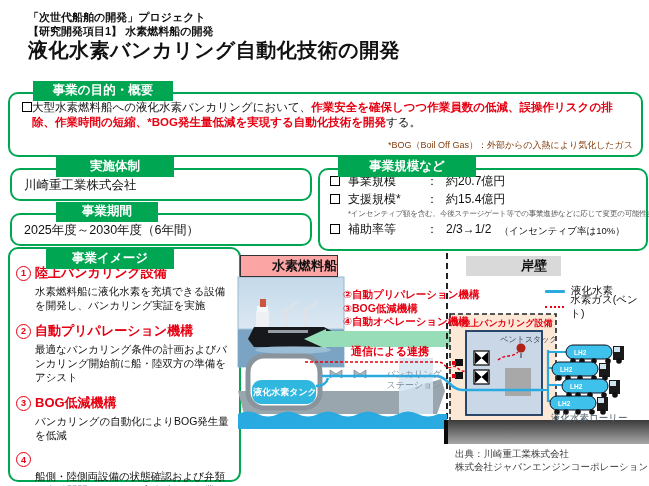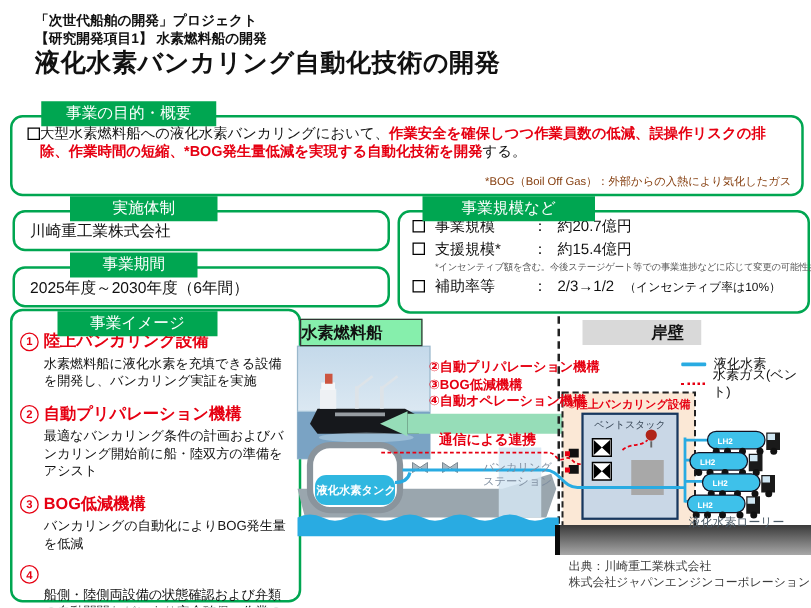--- a/index.html
+++ b/index.html
@@ -3,21 +3,21 @@
 <meta charset="utf-8">
 <style>
   html,body{margin:0;padding:0;background:#fff;}
   #page{position:relative;width:649px;height:486px;background:#fff;overflow:hidden;
         font-family:"Liberation Sans","DejaVu Sans",sans-serif;color:#111;}
   .abs{position:absolute;}
   
   .hdr-small{position:absolute;left:28px;font-size:11px;font-weight:bold;line-height:14px;color:#111;}
   .page-title{position:absolute;left:28px;top:37px;font-size:20px;font-weight:bold;letter-spacing:.5px;color:#111;}
   
-  .badge{position:absolute;background:#00A651;color:#fff;font-weight:normal;font-size:12.5px;
+  .badge{position:absolute;background:#00A651;color:#fff;font-weight:bold;font-size:12.5px;
          text-align:center;padding:3px 0;line-height:1.1;z-index:3;}
   .gbox{position:absolute;border:2px solid #00A651;border-radius:10px;background:#fff;z-index:1;}
   
   .bullets{position:absolute;left:22px;top:100px;width:604px;z-index:2;}
   .brow{display:flex;gap:0;font-size:11.5px;line-height:15px;margin-bottom:2px;}
   .chk{flex:none;width:8px;height:8px;border:1.5px solid #000;margin-top:2px;background:#fff;}
   .redtxt{color:#E60012;font-weight:bold;}
   .bog-note{position:absolute;right:16px;top:139px;font-size:9px;color:#843C0C;z-index:2;}
   
   .boxval{position:absolute;font-size:12.5px;z-index:2;}
@@ -29,36 +29,36 @@
   .ssuffix{font-size:9.5px;margin-top:2px;}
   .snote{font-size:7.5px;color:#595959;letter-spacing:-.2px;white-space:nowrap;margin:0 0 2px 18px;}
   
   .imglist{position:absolute;left:16px;top:264px;width:214px;z-index:2;}
   .item{margin-bottom:10px;}
   .ititle{display:flex;align-items:center;gap:4px;font-size:13px;font-weight:bold;color:#E60012;white-space:nowrap;}
   .ncirc{flex:none;display:inline-flex;width:13px;height:13px;border:1.5px solid #E60012;border-radius:50%;
          color:#E60012;font-size:9px;font-weight:bold;align-items:center;justify-content:center;}
   .idesc{font-size:10.5px;line-height:14px;margin:2px 0 0 19px;color:#111;}
   
-  .ship-box-label{position:absolute;left:240px;top:255px;width:96px;height:20px;background:#86efac;
-      border:1.5px solid #333;font-size:13px;font-weight:bold;text-align:left;line-height:20px;z-index:3;}
+  .ship-box-label{position:absolute;left:240px;top:255px;width:96px;height:20px;background:#fca5a5;
+      border:1.5px solid #333;font-size:13px;font-weight:bold;text-align:right;line-height:20px;z-index:3;}
   .quay-label{position:absolute;left:466px;top:256px;width:54px;height:20px;background:#d9d9d9;
       font-size:13px;font-weight:bold;text-align:center;line-height:20px;z-index:3;padding-left:41px;}
   .mechs{position:absolute;left:343px;top:288px;z-index:3;}
   .mechs div{font-size:10.5px;font-weight:bold;color:#E60012;line-height:13.5px;white-space:nowrap;}
   .comm-label{position:absolute;left:328px;top:344px;width:124px;text-align:center;
       font-size:11px;font-weight:bold;color:#E60012;z-index:3;white-space:nowrap;}
   .legend{position:absolute;left:545px;top:283px;z-index:3;}
   .lrow{display:flex;align-items:center;gap:6px;font-size:10.5px;height:16px;}
   .lsample-solid{width:20px;height:3px;background:#29ABE2;border-radius:1px;}
   .lsample-dot{width:20px;height:0;border-top:2px dotted #E60012;}
   .onshore-label{position:absolute;left:450px;top:317px;width:106px;text-align:center;
       font-size:9px;font-weight:bold;color:#E60012;z-index:3;white-space:nowrap;}
   .ventstack-label{position:absolute;left:466px;top:334px;width:76px;text-align:center;
-      font-size:8px;color:#3b4a5a;z-index:3;}
+      font-size:8px;color:#3b4a5a;z-index:3;padding-left:25px;}
   .tank-label{position:absolute;left:252px;top:386px;width:66px;text-align:center;
       font-size:9px;font-weight:bold;color:#fff;z-index:3;white-space:nowrap;}
   .station-label{position:absolute;left:384px;top:369px;width:60px;text-align:center;
       font-size:9px;color:#7f8ea0;line-height:11px;z-index:3;}
   .lorry-label{position:absolute;left:551px;top:412px;font-size:9.5px;color:#4a5a66;z-index:3;white-space:nowrap;}
   .source{position:absolute;left:455px;top:447px;font-size:9.5px;color:#3a3a3a;line-height:13px;z-index:3;}
   .source .l2{}
   svg text{font-family:"Liberation Sans","DejaVu Sans",sans-serif;}
 </style>
 </head>

